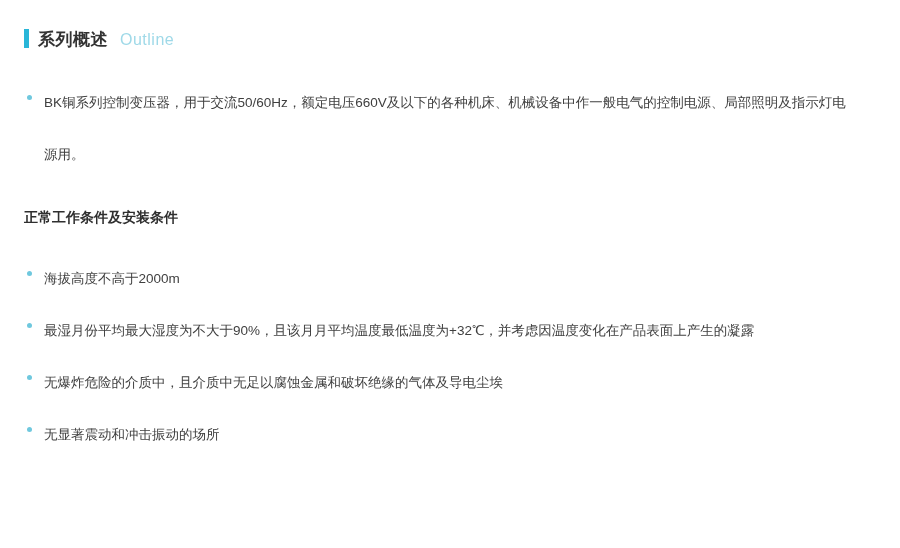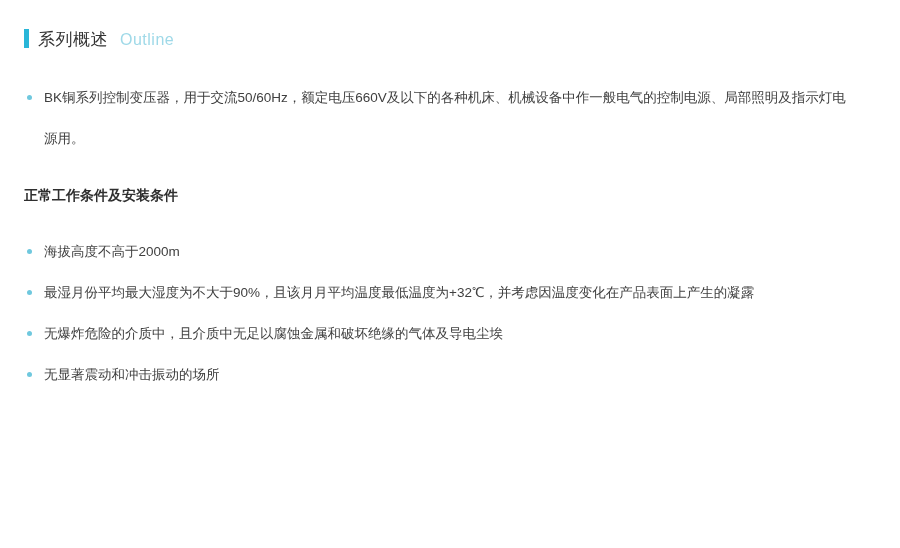--- a/index.html
+++ b/index.html
@@ -32,21 +32,21 @@
     width: 5px;
     height: 19px;
     background: #29b6d8;
     margin-right: 9px;
     position: relative;
     top: 3px;
     flex: 0 0 auto;
   }
   .head-cn {
     font-size: 17px;
-    font-weight: normal;
+    font-weight: bold;
     color: #333333;
     letter-spacing: 0.5px;
   }
   .head-en {
     font-size: 16px;
     color: #9fd9e8;
     margin-left: 12px;
     letter-spacing: 0.5px;
     text-align: right;
   }
@@ -54,21 +54,21 @@
   
   ul.bullets {
     list-style: none;
     margin: 0;
     padding: 0;
   }
   ul.bullets li {
     position: relative;
     padding-left: 20px;
     font-size: 13.5px;
-    line-height: 41px;
+    line-height: 52px;
     color: #3f3f3f;
   }
   ul.bullets li .dot {
     position: absolute;
     left: 3px;
     top: 18px;
     width: 5px;
     height: 5px;
     border-radius: 50%;
     background: #6fc8de;

